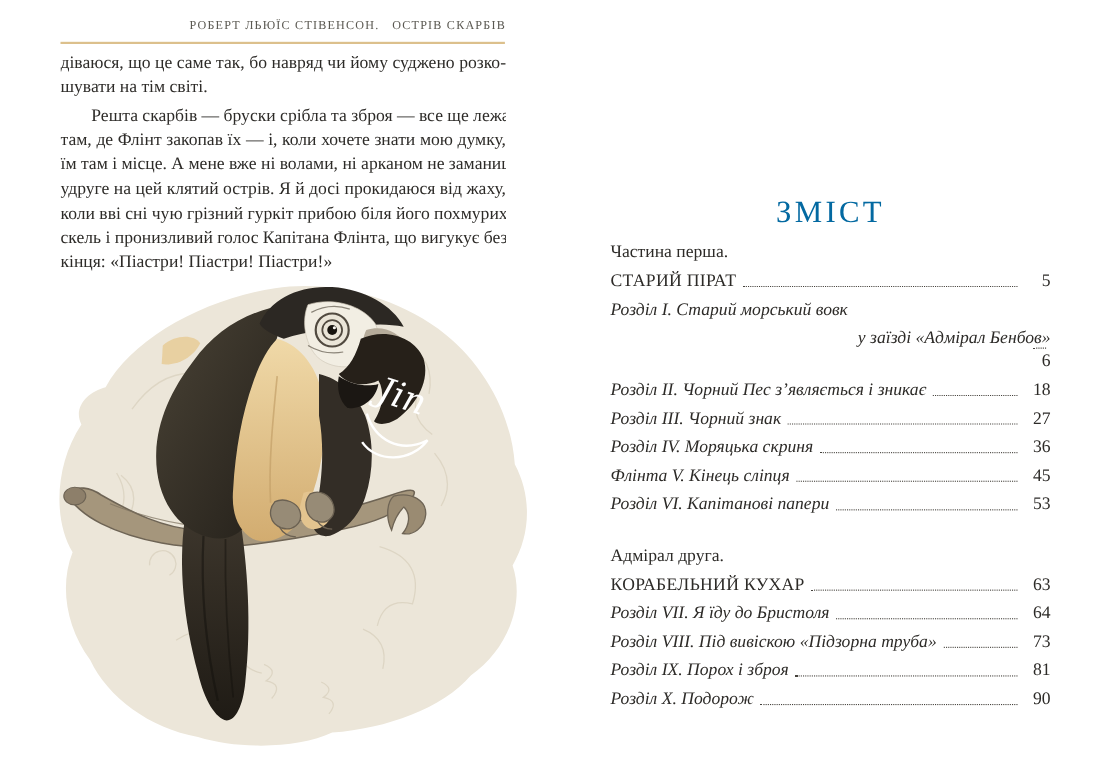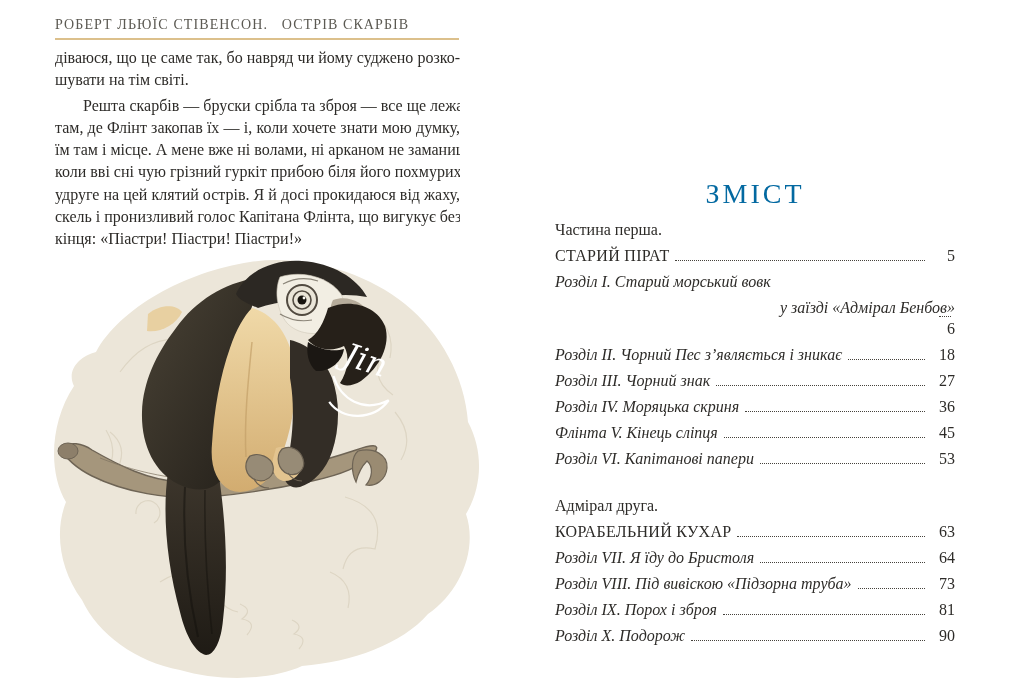--- a/index.html
+++ b/index.html
@@ -2,22 +2,22 @@
 <html><head>
 <meta charset="utf-8">
 <style>
   html,body{margin:0;padding:0;background:#ffffff;}
   .canvas{
     position:relative;width:1015px;height:700px;background:#ffffff;
     font-family:"Liberation Serif",serif;color:#2d2b28;overflow:hidden;
   }
   
   .running-header{
-    position:absolute;left:55px;top:17px;width:405px;text-align:left;
-    font-size:14px;letter-spacing:1.1px;color:#5b5952;white-space:nowrap;
+    position:absolute;left:55px;top:17px;width:405px;text-align:right;
+    font-size:11px;letter-spacing:1.1px;color:#5b5952;white-space:nowrap;
   }
   .gold-rule{position:absolute;left:55px;top:38px;width:404px;height:2px;background:#dcc08c;}
   .body-text{position:absolute;left:55px;top:47px;width:405px;font-size:16px;line-height:22.3px;}
   .para{margin:0;}
   .para + .para{margin-top:3px;}
   .line{text-align:justify;text-align-last:justify;white-space:nowrap;overflow:hidden;}
   .line.last{text-align-last:left;}
   .para.indent .line:first-child{text-indent:28px;}
   .illustration{position:absolute;left:40px;top:252px;width:450px;height:440px;}
   .illustration svg{display:block;width:450px;height:440px;}
@@ -48,22 +48,22 @@
 
     <div class="body-text" id="left-paragraphs">
         <div class="para">
           <div class="line">діваюся, що це саме так, бо навряд чи йому суджено розко-</div>
           <div class="line last">шувати на тім світі.</div>
         </div>
         <div class="para indent">
           <div class="line">Решта скарбів — бруски срібла та зброя — все ще лежать</div>
           <div class="line">там, де Флінт закопав їх — і, коли хочете знати мою думку,</div>
           <div class="line">їм там і місце. А мене вже ні волами, ні арканом не заманиш</div>
+          <div class="line">удруге на цей клятий острів. Я й досі прокидаюся від жаху,</div>
           <div class="line">коли вві сні чую грізний гуркіт прибою біля його похмурих</div>
-          <div class="line">удруге на цей клятий острів. Я й досі прокидаюся від жаху,</div>
           <div class="line">скель і пронизливий голос Капітана Флінта, що вигукує без</div>
           <div class="line last">кінця: «Піастри! Піастри! Піастри!»</div>
         </div>
       </div>
 
     <figure class="illustration" style="margin:0">
       <svg viewBox="0 0 450 440" xmlns="http://www.w3.org/2000/svg">
         <defs>
           <linearGradient id="gChest" x1="0" y1="0" x2="0" y2="1">
             <stop offset="0" stop-color="#f0d9a8"></stop>

